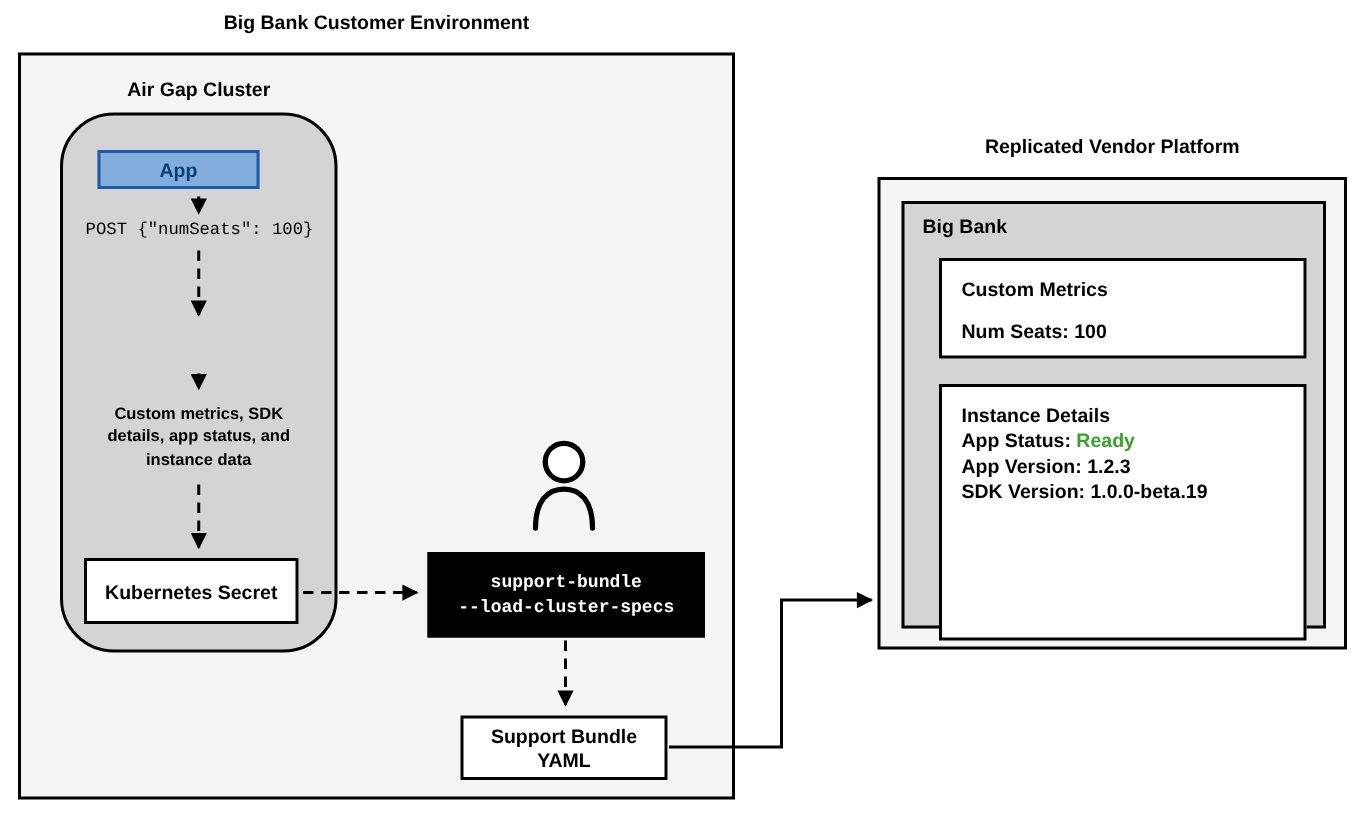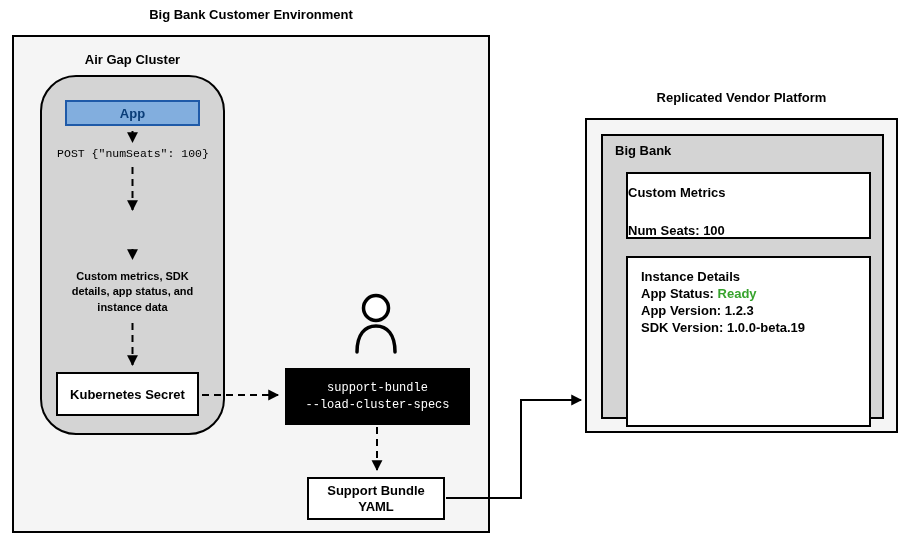--- a/index.html
+++ b/index.html
@@ -37,21 +37,21 @@
   .connectors {
     position: absolute;
     left: 0; top: 0;
     width: 913px; height: 550px;
     pointer-events: none;
   }
   .dash { stroke: #000; stroke-width: 2; stroke-dasharray: 7 5; fill: none; }
   .solid { stroke: #000; stroke-width: 2; fill: none; }
   .cli-line {
     color: #fff;
-    font-weight: normal;
+    font-weight: bold;
     font-size: 12px;
     line-height: 17px;
     white-space: nowrap;
     text-align: right;
   }
 </style>
 </head>
 <body>
 
 <div class="canvas">
@@ -80,21 +80,21 @@
     <path class="dash" d="M132.5,323 L132.5,365" marker-end="url(#arrow)"></path>
     <path class="dash" d="M202,395 L278,395" marker-end="url(#arrow)"></path>
     <path class="dash" d="M377,427 L377,470" marker-end="url(#arrow)"></path>
     <path class="solid" d="M446,498 L521,498 L521,400 L581,400" marker-end="url(#arrow)"></path>
     <g>
       <circle cx="376" cy="308" r="12.5" fill="#fff" stroke="#000" stroke-width="3.5"></circle>
       <path d="M357,352 C357,334 365,326 376,326 C387,326 395,334 395,352" fill="none" stroke="#000" stroke-width="3.5" stroke-linecap="round"></path>
     </g>
   </svg>
 
-  <div class="box ctr" style="left: 65px; top: 100px; width: 135px; height: 26px; background: rgb(130, 174, 222); border-color: rgb(31, 90, 168); color: rgb(10, 61, 120);">
+  <div class="box ctr" style="left: 65px; top: 100px; width: 108px; height: 26px; background: rgb(130, 174, 222); border-color: rgb(31, 90, 168); color: rgb(10, 61, 120);">
     <span class="lbl" style="color:inherit">App</span>
   </div>
 
   <div class="abs mono ctr" style="left:23px;top:146px;width:220px;height:15px;font-size:11.5px">POST {"numSeats": 100}</div>
 
 
   <div class="abs ctr" style="left:57px;top:266px;width:151px;height:52px;font-weight:bold;font-size:11px;line-height:1.4">Custom metrics, SDK details, app status, and instance data</div>
 
   <div class="box ctr" style="left:56px;top:372px;width:143px;height:44px">
     <span class="lbl">Kubernetes Secret</span>
@@ -103,23 +103,23 @@
   <div class="box ctr col" style="left:285px;top:368px;width:185px;height:57px;background:#000;border-color:#000">
     <span class="mono cli-line">support-bundle</span>
     <span class="mono cli-line">--load-cluster-specs</span>
   </div>
 
   <div class="box ctr col" style="left:307px;top:477px;width:138px;height:43px;line-height:16px">
     <span class="lbl">Support Bundle</span>
     <span class="lbl">YAML</span>
   </div>
 
-  <div class="box" style="left:626px;top:172px;width:245px;height:67px;padding:11px 0">
+  <div class="box" style="left:626px;top:172px;width:245px;height:67px;padding:11px 13px">
     <div class="lbl">Custom Metrics</div>
-    <div class="lbl" style="margin-top:23px">Num Seats: 100</div>
+    <div class="lbl" style="margin-top:13px">Num Seats: 100</div>
   </div>
 
   <div class="box" style="left:626px;top:256px;width:245px;height:171px;padding:11px 13px">
     <div class="lbl">Instance Details</div>
     <div class="lbl" style="margin-top:2px">
       <span>App Status:</span>
       <span style="color: rgb(55, 163, 45);">Ready</span>
     </div>
     <div class="lbl" style="margin-top:1px;line-height:17px">
       <div>App Version: 1.2.3</div>

